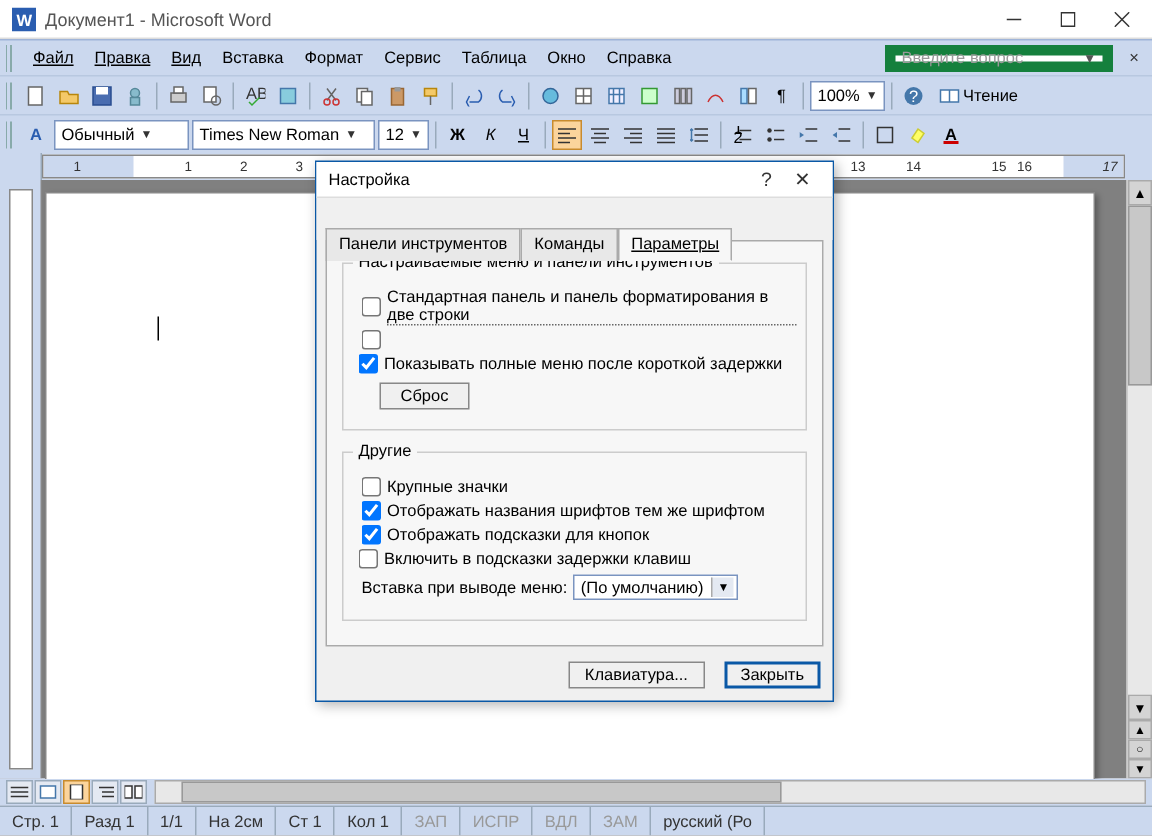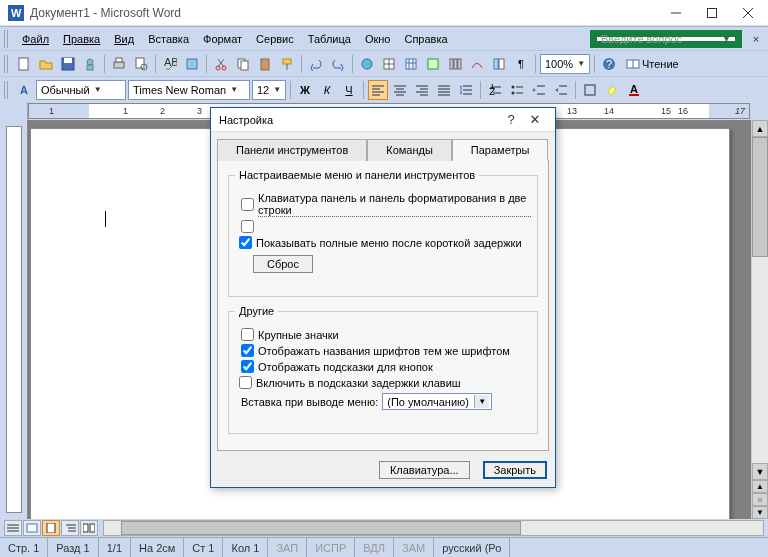--- a/index.html
+++ b/index.html
@@ -60,25 +60,25 @@
 .statusbar { position: absolute; bottom: 0; left: 0; right: 0; height: 20px; background: #cbd8ee; display: flex; align-items: center; border-top: 1px solid #9ab; }
 .statusbar .cell { padding: 0 8px; border-right: 1px solid #9ab; height: 100%; display: flex; align-items: center; color: #333; }
 .statusbar .cell.dim { color: #999; }
 
 
 .dialog { position: absolute; top: 107px; left: 210px; width: 346px; background: #f0f0f0; border: 1px solid #0a58a6; box-shadow: 2px 2px 8px rgba(0,0,0,0.3); }
 .dialog .dlg-title { height: 24px; background: #fff; display: flex; align-items: center; padding: 0 8px; font-size: 12px; border-bottom: 1px solid #ddd; }
 .dialog .dlg-title .t { flex: 1; }
 .dialog .dlg-title .hb { width: 24px; text-align: center; color: #333; font-size: 13px; }
 .dialog .tabs { display: flex; background: #f0f0f0; padding: 6px 6px 0 6px; gap: 0; }
-.dialog .tab { padding: 4px 18px; background: #f0f0f0; border: 1px solid #aaa; border-bottom: none; position: relative; top: 1px; cursor: default; }
-.dialog .tab.active { background: #f7f7f7; border-bottom: 1px solid #f7f7f7; z-index: 2; }
+.dialog .tab { padding: 4px 8px; background: #f0f0f0; border: 1px solid #aaa; border-bottom: none; position: relative; top: 14px; cursor: default; }
+.dialog .tab.active { background: #f7f7f7; border-bottom: 1px solid #f7f7f7; z-index: 2; text-decoration: underline; }
 .dialog .tab:not(.active) { background: #e8e8e8; }
 .dialog .panel { margin: 0 6px 6px 6px; background: #f7f7f7; border: 1px solid #aaa; padding: 8px 10px; }
-.dialog fieldset { border: 1px solid #ccc; padding: 8px 6px 20px 6px; margin-bottom: 8px; }
+.dialog fieldset { border: 1px solid #ccc; padding: 8px 6px 10px 6px; margin-bottom: 8px; }
 .dialog fieldset legend { padding: 0 4px; font-size: 11px; }
 .dialog .row { display: flex; align-items: center; margin: 3px 0; gap: 4px; }
 .dialog .row.indent1 { margin-left: 6px; }
 .dialog .row.indent2 { margin-left: 4px; }
 .dialog input[type=checkbox] { width: 13px; height: 13px; }
 .dialog .btn { padding: 2px 10px; background: #f0f0f0; border: 1px solid #888; cursor: default; min-width: 60px; text-align: center; margin-left: 12px; }
 .dialog .sel { display: inline-flex; align-items: center; border: 1px solid #7a94c0; background: #fff; padding: 1px 2px 1px 4px; width: 110px; justify-content: space-between; }
 .dialog .sel .arrow { font-size: 8px; background: #e4e9f2; border-left: 1px solid #aaa; padding: 2px 3px; }
 .dialog .dlg-buttons { display: flex; justify-content: flex-end; gap: 1px; padding: 4px 8px 8px 8px; }
 .dialog .dlg-buttons .btn.primary { border: 2px solid #0a58a6; padding: 1px 9px; }
@@ -508,21 +508,21 @@
   <div class="tabs">
     <div class="tab"><span>Панели инструментов</span></div>
     <div class="tab"><span>Команды</span></div>
     <div class="tab active"><span>Параметры</span></div>
   </div>
   <div class="panel">
     <fieldset>
       <legend>Настраиваемые меню и панели инструментов</legend>
       <div class="row indent1">
         <input type="checkbox" style="">
-        <span class="opt-label dotted">Клавиатура панель и панель форматирования в две строки</span>
+        <span class="opt-label dotted">Стандартная панель и панель форматирования в две строки</span>
       </div>
       <div class="row indent1">
         <input type="checkbox" style="">
       </div>
       <div class="row indent2">
         <input type="checkbox" checked="" style="">
         <span class="opt-label">Показывать полные меню после короткой задержки</span>
       </div>
       <div class="row indent1" style="margin-top:6px">
         <div class="btn">Сброс</div>

